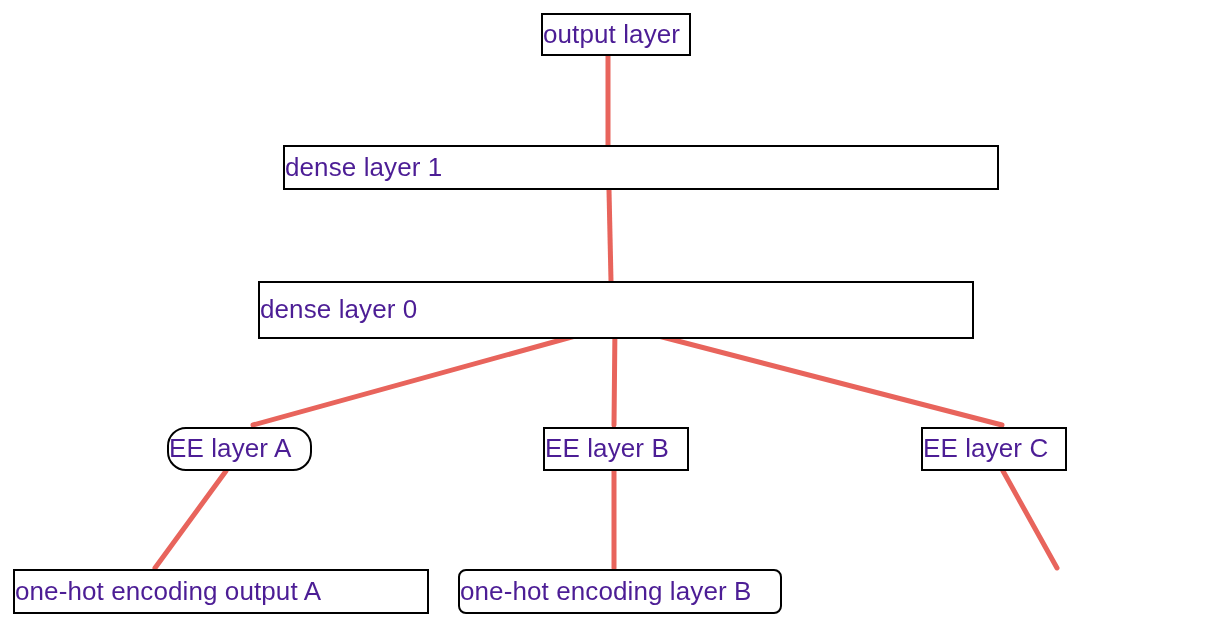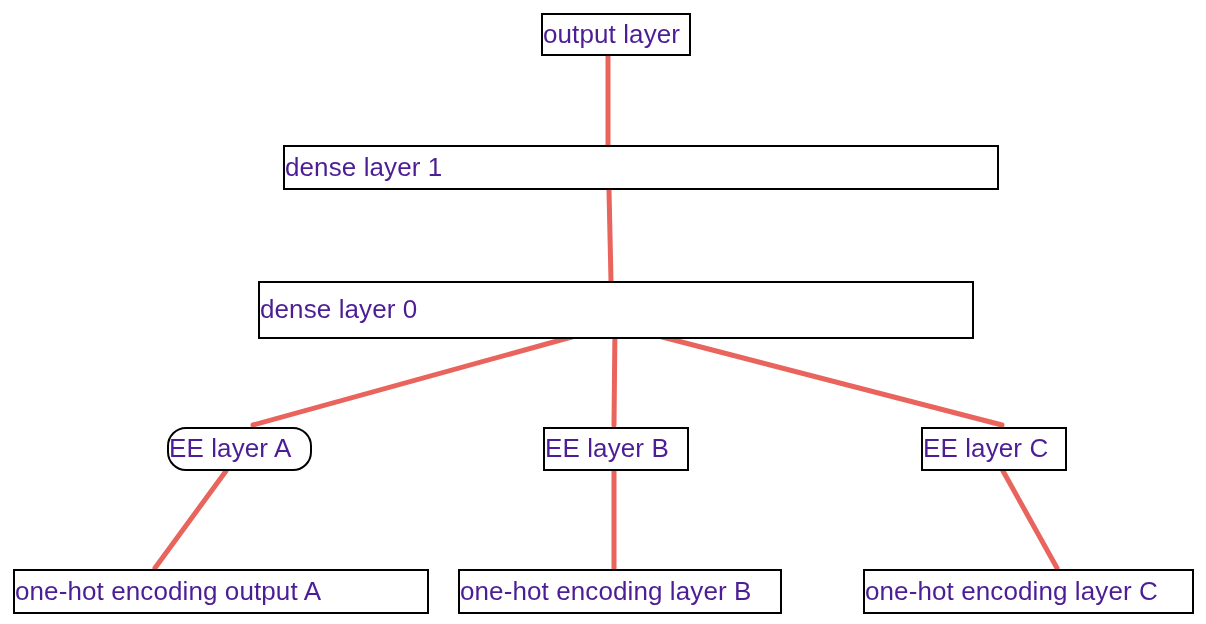--- a/index.html
+++ b/index.html
@@ -82,21 +82,18 @@
   </div>
 
   <div class="node" style="left: 543px; top: 427px; width: 146px; height: 44px; border-color: rgb(0, 0, 0); background: rgb(255, 255, 255);">
     <span class="node-label">EE layer B</span>
   </div>
 
   <div class="node" style="left: 13px; top: 569px; width: 416px; height: 45px; border-color: rgb(0, 0, 0); background: rgb(255, 255, 255);">
     <span class="node-label">one-hot encoding output A</span>
   </div>
 
-  <div class="node" style="left: 458px; top: 569px; width: 324px; height: 45px; border-color: rgb(0, 0, 0); background: rgb(255, 255, 255);">
+  <div class="node" style="left: 458px; top: 569px; width: 324px; height: 45px; border-color: rgb(0, 0, 0); background: rgb(255, 255, 255); border-radius: 8px;">
     <span class="node-label">one-hot encoding layer B</span>
   </div>
 
-  <div class="node" style="left: 863px; top: 569px; width: 331px; height: 45px; border-color: rgb(0, 0, 0); background: rgb(255, 255, 255);">
-    <span class="node-label">one-hot encoding layer C</span>
-  </div>
 
 </div>
 
 </body></html>

